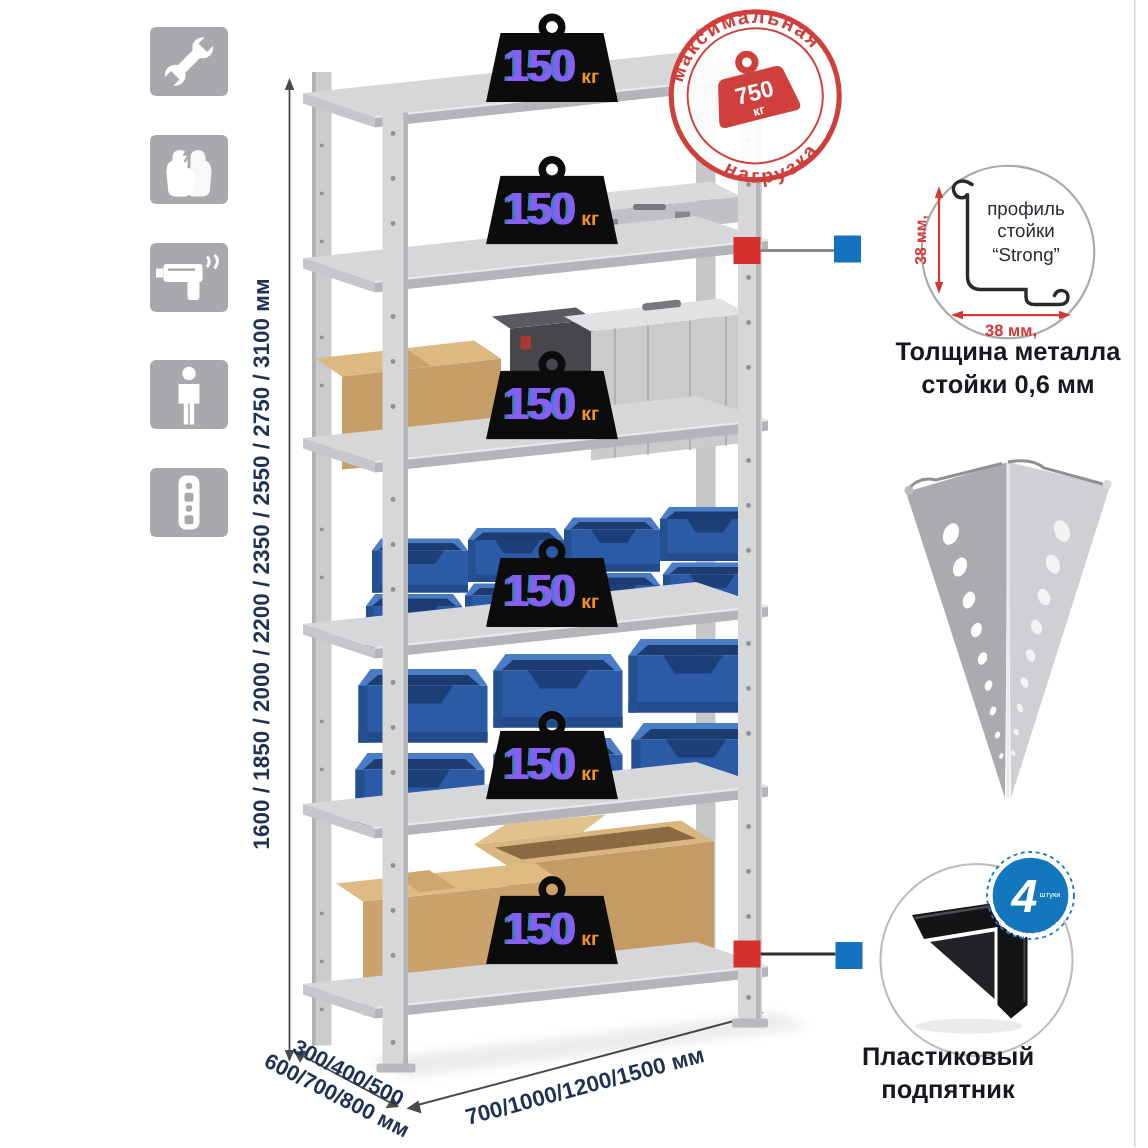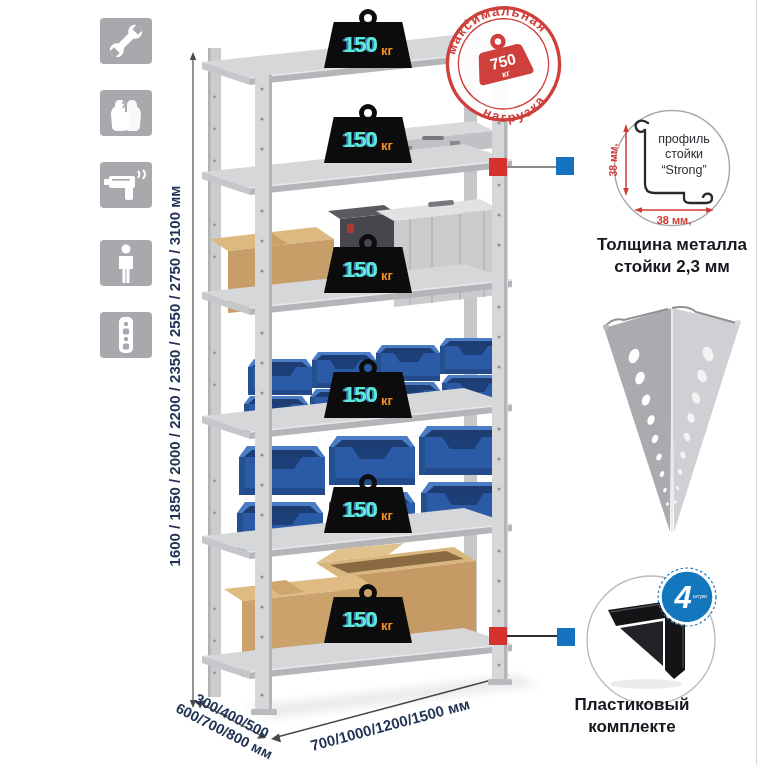--- a/index.html
+++ b/index.html
@@ -13,21 +13,21 @@
   .tool-icon{position:absolute;left:100px;width:52px;height:46px;background:#a8a9ac;border-radius:4px;}
   .tool-icon svg{display:block;}
 
   
   .wb{position:absolute;width:88px;height:46px;z-index:30;}
   .wb-ring{position:absolute;top:-13px;left:50%;margin-left:-9px;width:18px;height:18px;
     border:5px solid #0c0c0c;border-radius:50%;box-sizing:border-box;background:transparent;}
   .wb-body{position:absolute;inset:0;background:#0c0c0c;
     clip-path:polygon(11% 0,89% 0,100% 100%,0 100%);
     display:flex;align-items:center;justify-content:center;gap:4px;}
-  .wb-val{color:#5eead4;font-size:22px;font-weight:800;line-height:1;
+  .wb-val{color:#8b5cf6;font-size:30px;font-weight:800;line-height:1;
     text-shadow:-2px 0 0 #3b82c4;letter-spacing:-1px;}
   .wb-unit{color:#f29222;font-size:13px;font-weight:700;margin-top:10px;line-height:1;}
 
   
   .sq{position:absolute;width:18px;height:18px;z-index:25;}
   .sq-red{background:#d6312f;}
   .sq-blue{background:#1472be;}
   .conn-line{position:absolute;height:2px;z-index:24;}
 
   
@@ -35,21 +35,21 @@
   .height-label{left:-149px;top:366px;width:650px;height:20px;text-align:center;
     font-size:15px;transform:rotate(-90deg);}
   .depth-label{left:160px;top:707px;width:136px;text-align:center;font-size:14.5px;
     line-height:1.15;transform:rotate(27deg);}
   .width-label{left:280px;top:716px;width:220px;text-align:center;font-size:15px;
     transform:rotate(-15deg);}
 
   
   .callout-caption{position:absolute;text-align:center;color:#17171f;
     font-size:17px;font-weight:700;line-height:1.3;z-index:20;}
-  .profile-caption{left:582px;top:234px;width:180px;}
+  .profile-caption{left:582px;top:224px;width:180px;}
   .foot-caption{left:556px;top:694px;width:152px;}
 
   .abs{position:absolute;}
 </style>
 </head>
 <body>
 
 <div class="stage">
   <div class="edge-line"></div>
 
@@ -349,21 +349,21 @@
     <line x1="56" y1="104" x2="124" y2="104" stroke="#d23a35" stroke-width="1.5"></line>
     <polygon points="50,104 58,101.2 58,106.8" fill="#d23a35"></polygon>
     <polygon points="130,104 122,101.2 122,106.8" fill="#d23a35"></polygon>
     <text x="90" y="118" text-anchor="middle" font-size="11" font-weight="bold" fill="#d23a35">38 мм,</text>
     <text x="100" y="37" text-anchor="middle" font-size="12.5" fill="#2b2b33">профиль</text>
     <text x="100" y="52" text-anchor="middle" font-size="12.5" fill="#2b2b33">стойки</text>
     <text x="100" y="68" text-anchor="middle" font-size="12.5" fill="#2b2b33">“Strong”</text>
   </svg>
   <div class="callout-caption profile-caption">
     <span>Толщина металла</span><br>
-    <span>стойки 2,3 мм</span>
+    <span>стойки 0,6 мм</span>
   </div>
 
   <svg class="abs" style="left:592px;top:294px" width="160" height="250" viewBox="0 0 160 250">
     <polygon points="80,14 12,34 78,238" fill="#a9abae"></polygon>
     <polygon points="80,14 148,30 82,238" fill="#cfd0d3"></polygon>
     <line x1="80" y1="14" x2="80" y2="238" stroke="#e9eaeb" stroke-width="2"></line>
     <path d="M12,34 Q20,23 32,26 L76,15 M80,14 Q96,11 104,18 L148,30" fill="none" stroke="#8e9093" stroke-width="2"></path>
     <circle cx="14" cy="33" r="3" fill="#b9bbbe"></circle>
       <circle cx="146" cy="29" r="3" fill="#d8d9db"></circle>
     <g fill="#ffffff">
@@ -405,21 +405,21 @@
       <circle r="26.5" fill="#1377be" stroke="#ffffff" stroke-width="2.5"></circle>
       <text x="-4" y="11" text-anchor="middle" font-size="31" font-weight="bold" fill="#fff" font-style="italic">4</text>
       <text x="13" y="1" text-anchor="middle" font-size="5" fill="#fff">штуки</text>
       <text font-size="6.6" font-weight="bold" fill="#fff" letter-spacing="0.8">
         <textPath href="#footArc" xlink:href="#footArc" startOffset="50%" text-anchor="middle">в комплекте</textPath>
       </text>
     </g>
   </svg>
   <div class="callout-caption foot-caption">
     <span>Пластиковый</span><br>
-    <span>комплекте</span>
+    <span>подпятник</span>
   </div>
 
   <svg class="abs" style="left:150px;top:655px" width="420" height="110" viewBox="0 0 420 110">
     <line x1="52" y1="49" x2="110" y2="80" stroke="#4a4a4a" stroke-width="1.3"></line>
     <polygon points="46,46 55,45.5 50,53.5" fill="#4a4a4a"></polygon>
     <polygon points="116,83 107,83.8 112,75.8" fill="#4a4a4a"></polygon>
     <line x1="127" y1="82" x2="353" y2="22" stroke="#4a4a4a" stroke-width="1.3"></line>
     <polygon points="121,84 129,78.6 131,87.4" fill="#4a4a4a"></polygon>
     <polygon points="359,20 351,25.4 349,16.6" fill="#4a4a4a"></polygon>
   </svg>

